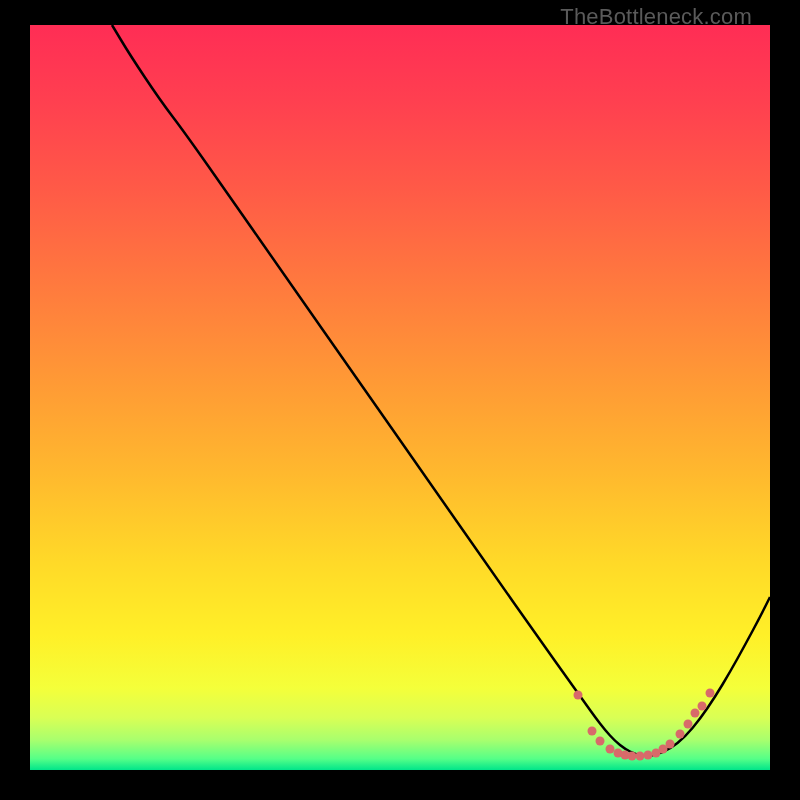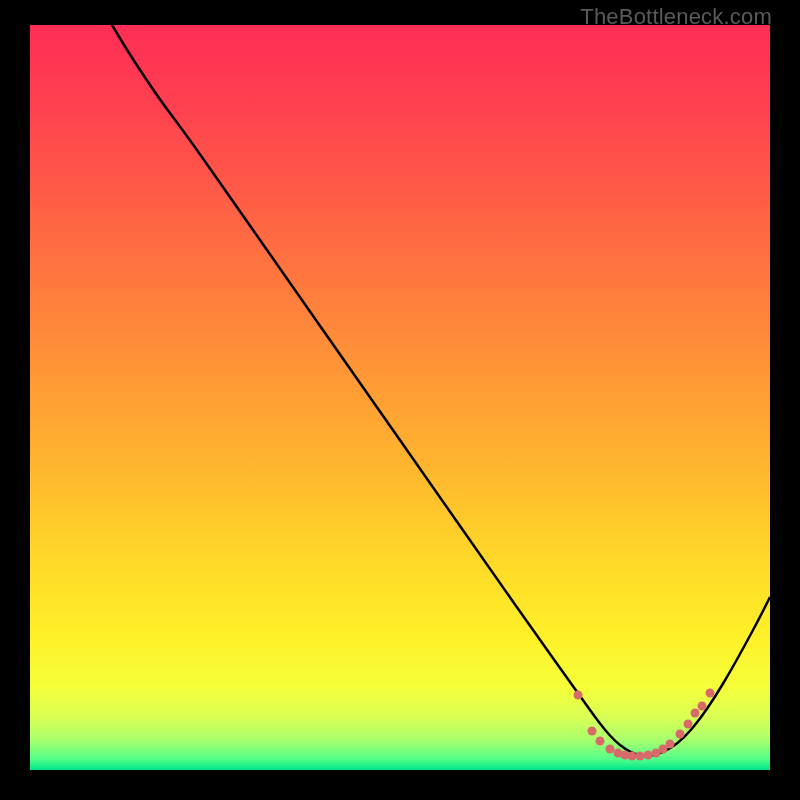--- a/index.html
+++ b/index.html
@@ -15,21 +15,21 @@
     position: absolute;
     left: 30px;
     top: 25px;
     width: 740px;
     height: 745px;
     background: #fff;
   }
   .watermark {
     position: absolute;
     top: 4px;
-    right: 28px;
+    right: 48px;
     font-family: Arial, Helvetica, sans-serif;
     font-size: 22px;
     font-weight: 500;
     color: #5a5a5a;
     letter-spacing: 0.2px;
   }
   svg {
     display: block;
   }
 </style>

